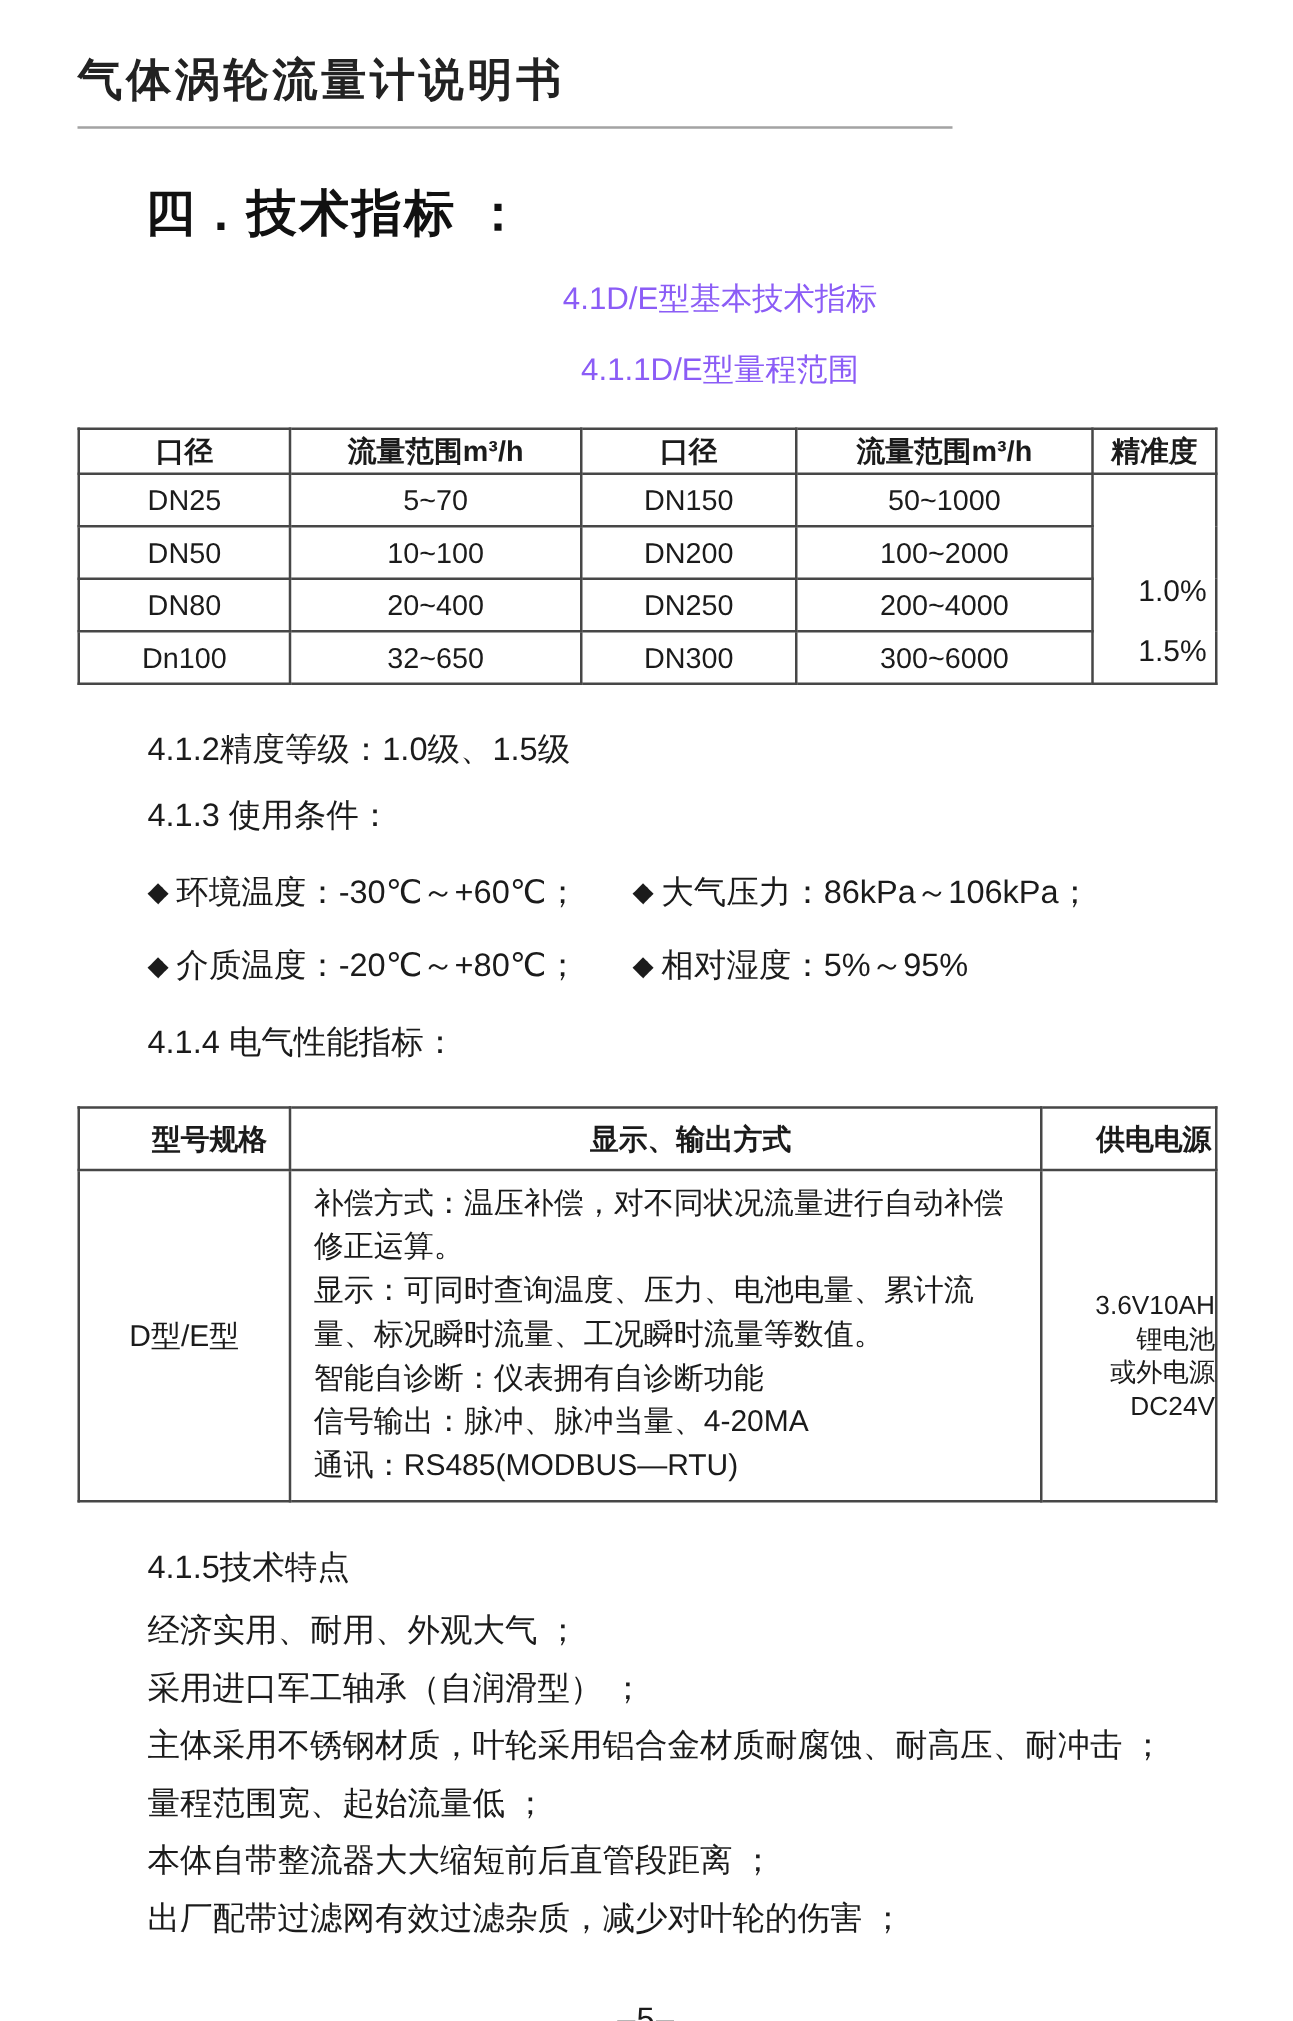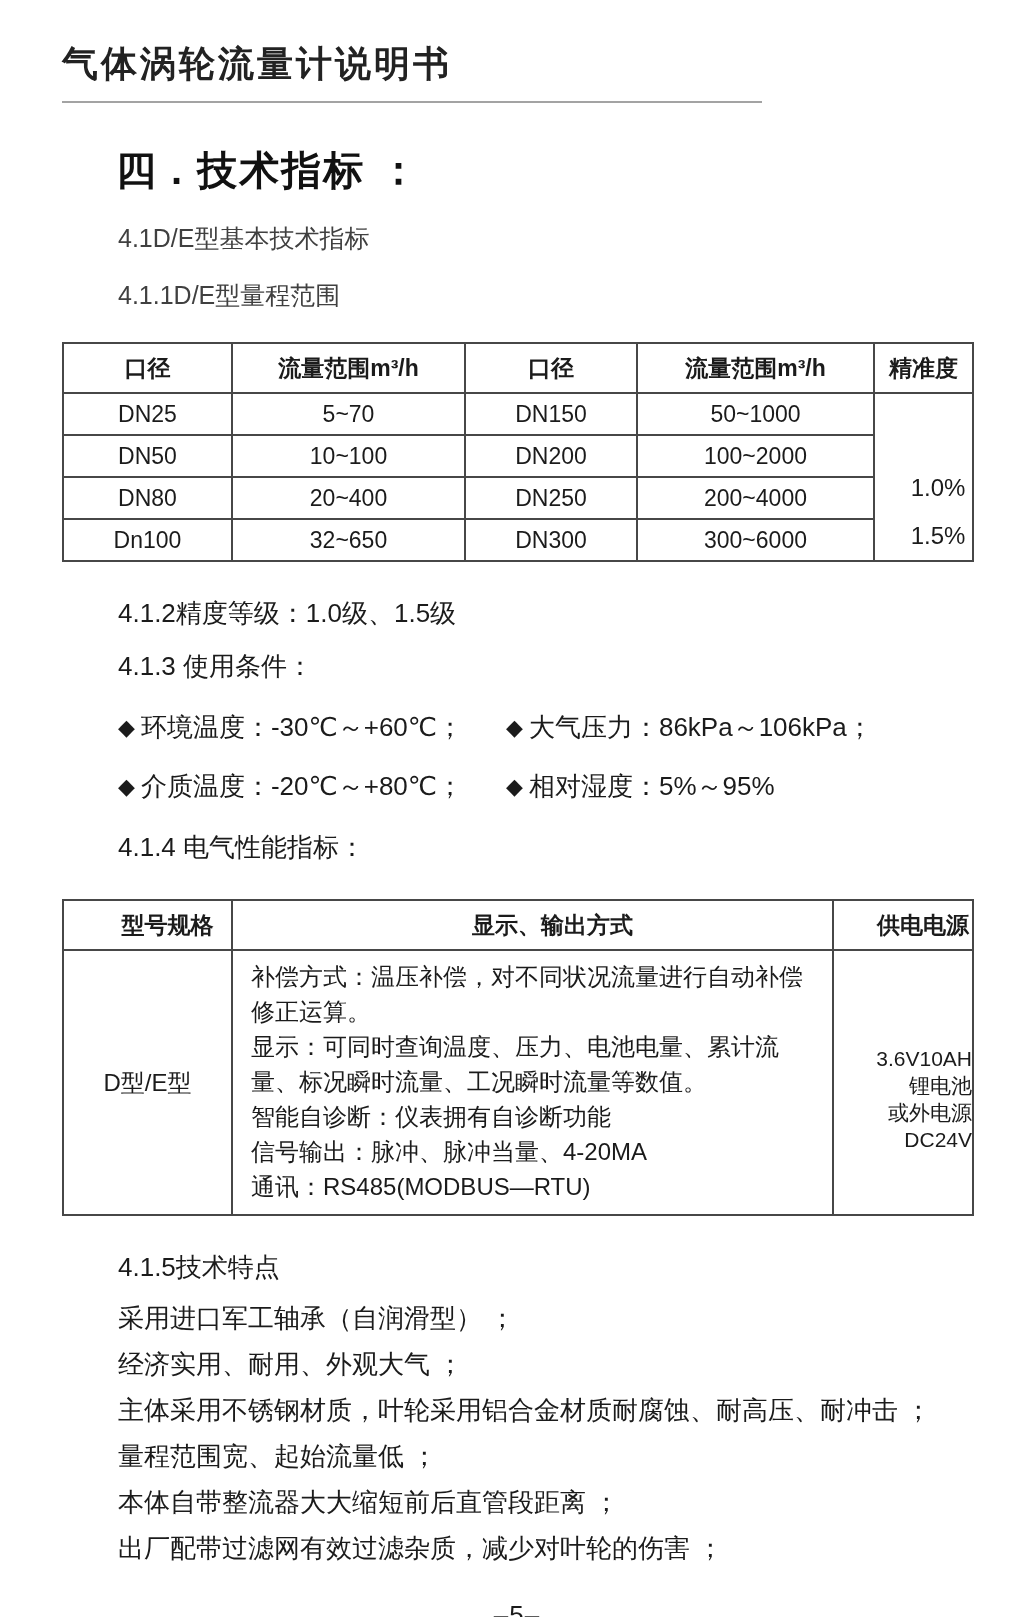--- a/index.html
+++ b/index.html
@@ -28,32 +28,32 @@
   }
 
   
   .sec-heading {
     margin: 40px 0 0 116px;
     font-size: 40px;
     font-weight: 800;
     letter-spacing: 2px;
     color: #111;
   }
-  .sub-line { margin: 24px 0 0 118px; font-size: 25px; color: #404040; }
+  .sub-line { margin: 24px 0 0 118px; font-size: 25px; color: #8b5cf6; text-align: center; }
 
   
   table { border-collapse: collapse; table-layout: fixed; }
   .range-table { margin: 30px 0 0 62px; width: 910px; }
   .range-table th, .range-table td {
     border: 2px solid #474747;
     text-align: center;
     font-size: 23px;
     font-weight: 400;
   }
-  .range-table th { height: 50px; font-weight: 600; }
+  .range-table th { height: 36px; font-weight: 600; }
   .range-table td { height: 42px; }
   .accuracy-cell { vertical-align: bottom; padding-left: 29px; }
   .accuracy-cell .acc-val {
     height: 48px; line-height: 48px; font-size: 24px;
   }
 
   
   .note-412 { margin: 34px 0 0 118px; font-size: 26px; }
   .note-413 { margin: 18px 0 0 118px; font-size: 26px; }
   .cond-grid {
@@ -217,22 +217,22 @@
           <div>锂电池</div>
           <div>或外电源</div>
           <div>DC24V</div>
         </td>
       </tr>
     </tbody>
   </table>
 
   <p class="features-heading">4.1.5技术特点</p>
   <div class="features">
+    <div class="feat-line">经济实用、耐用、外观大气 ；</div>
     <div class="feat-line">采用进口军工轴承（自润滑型） ；</div>
-    <div class="feat-line">经济实用、耐用、外观大气 ；</div>
     <div class="feat-line">主体采用不锈钢材质，叶轮采用铝合金材质耐腐蚀、耐高压、耐冲击 ；</div>
     <div class="feat-line">量程范围宽、起始流量低 ；</div>
     <div class="feat-line">本体自带整流器大大缩短前后直管段距离 ；</div>
     <div class="feat-line">出厂配带过滤网有效过滤杂质，减少对叶轮的伤害 ；</div>
 
   </div>
 
   <div class="footer">
     <span>–5–</span>
   </div>

